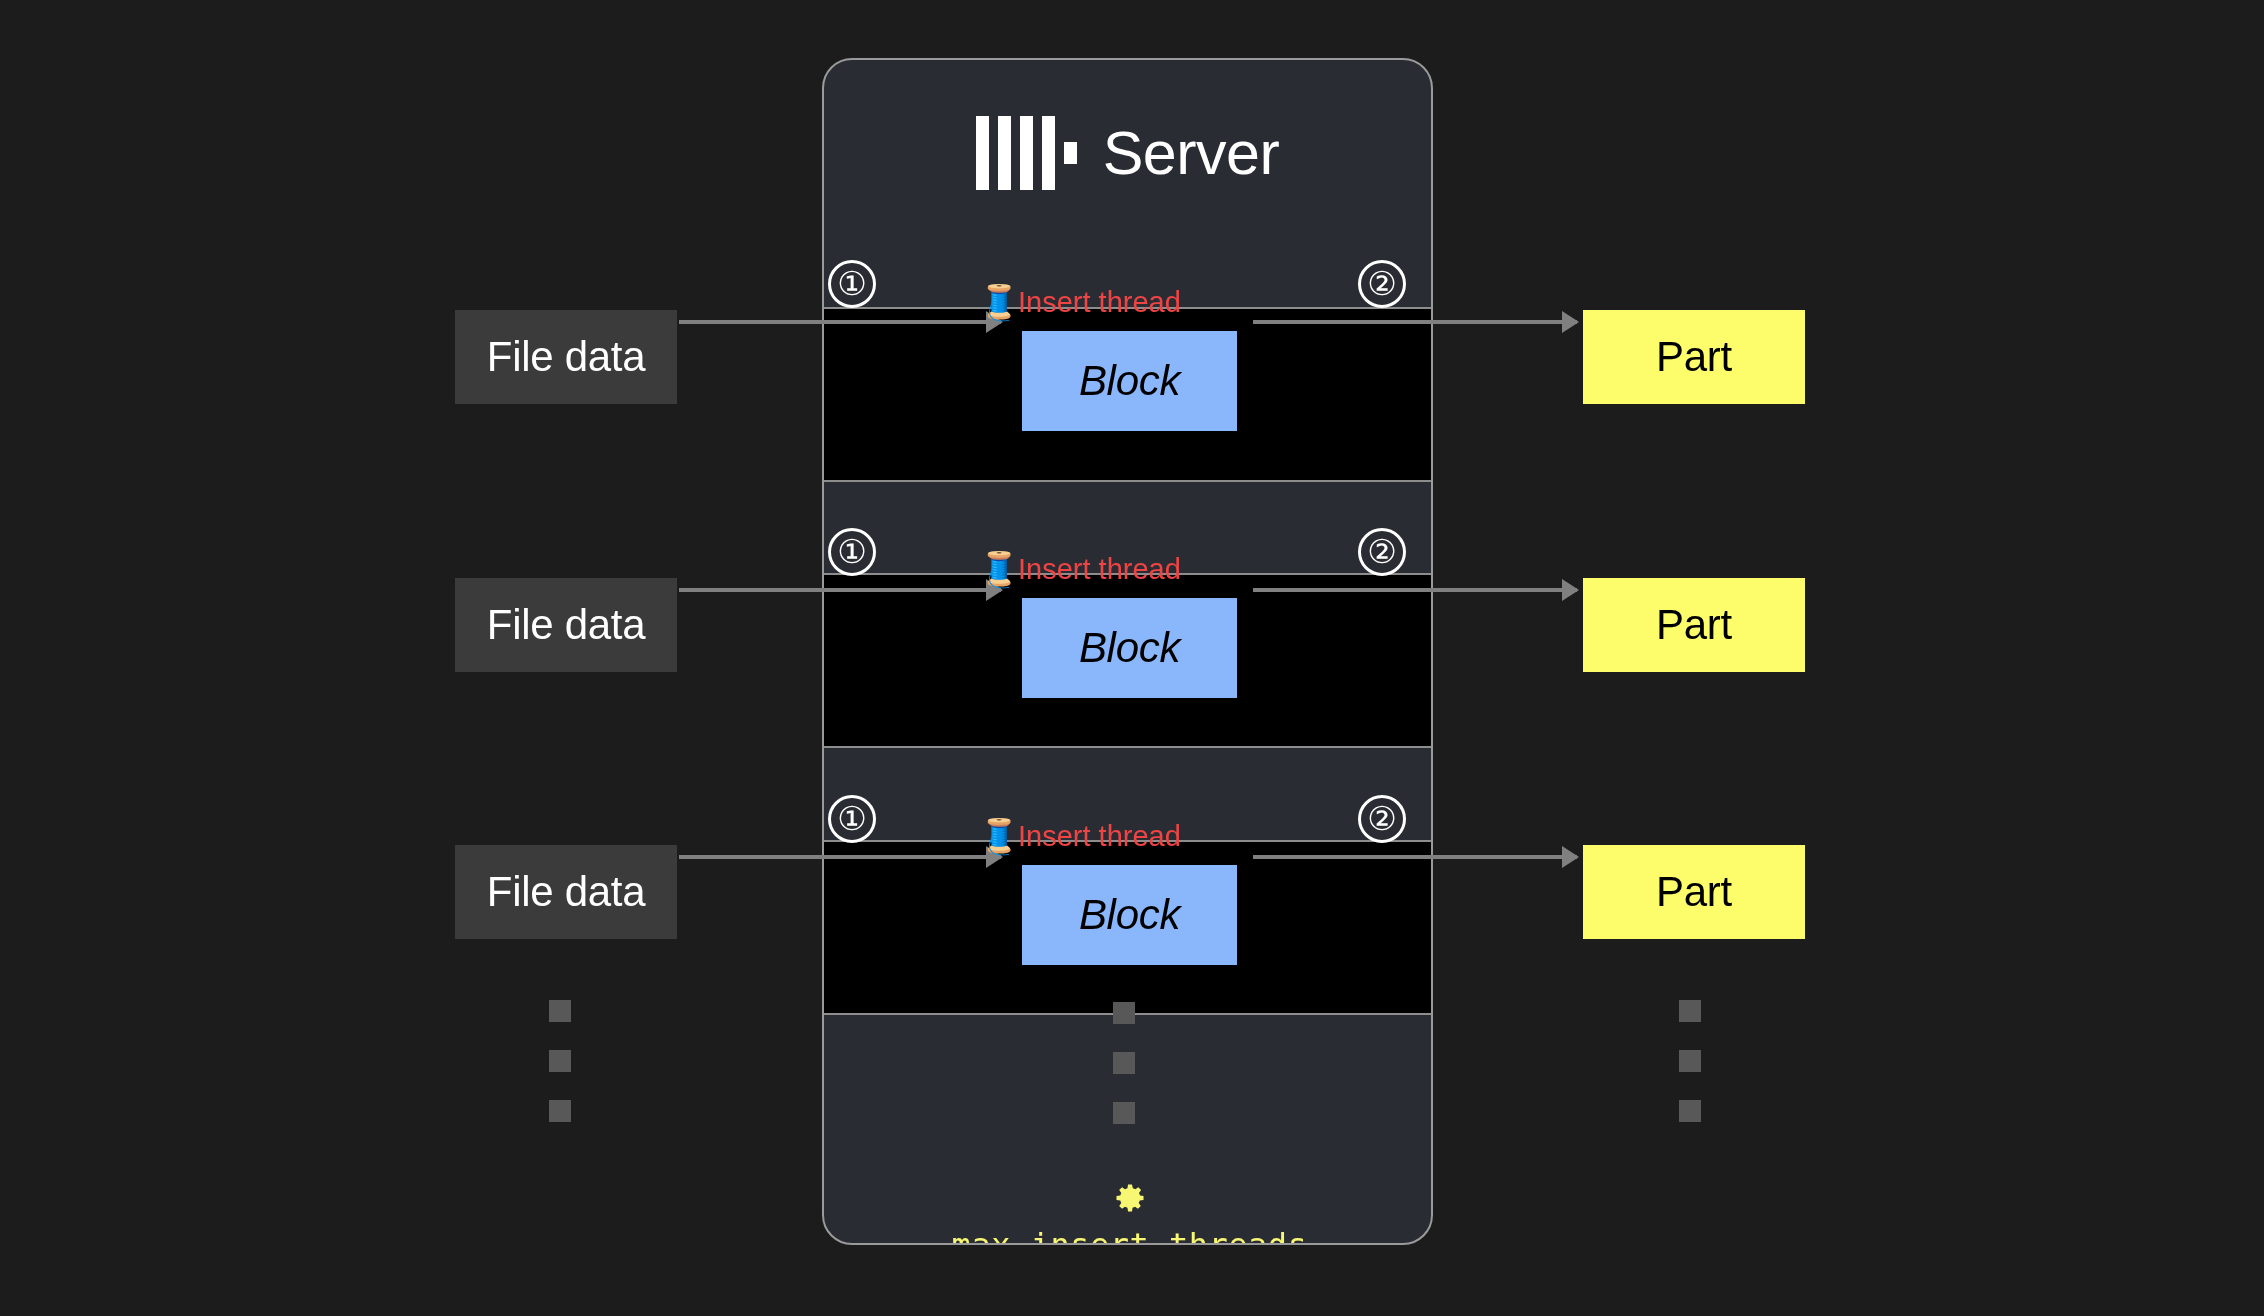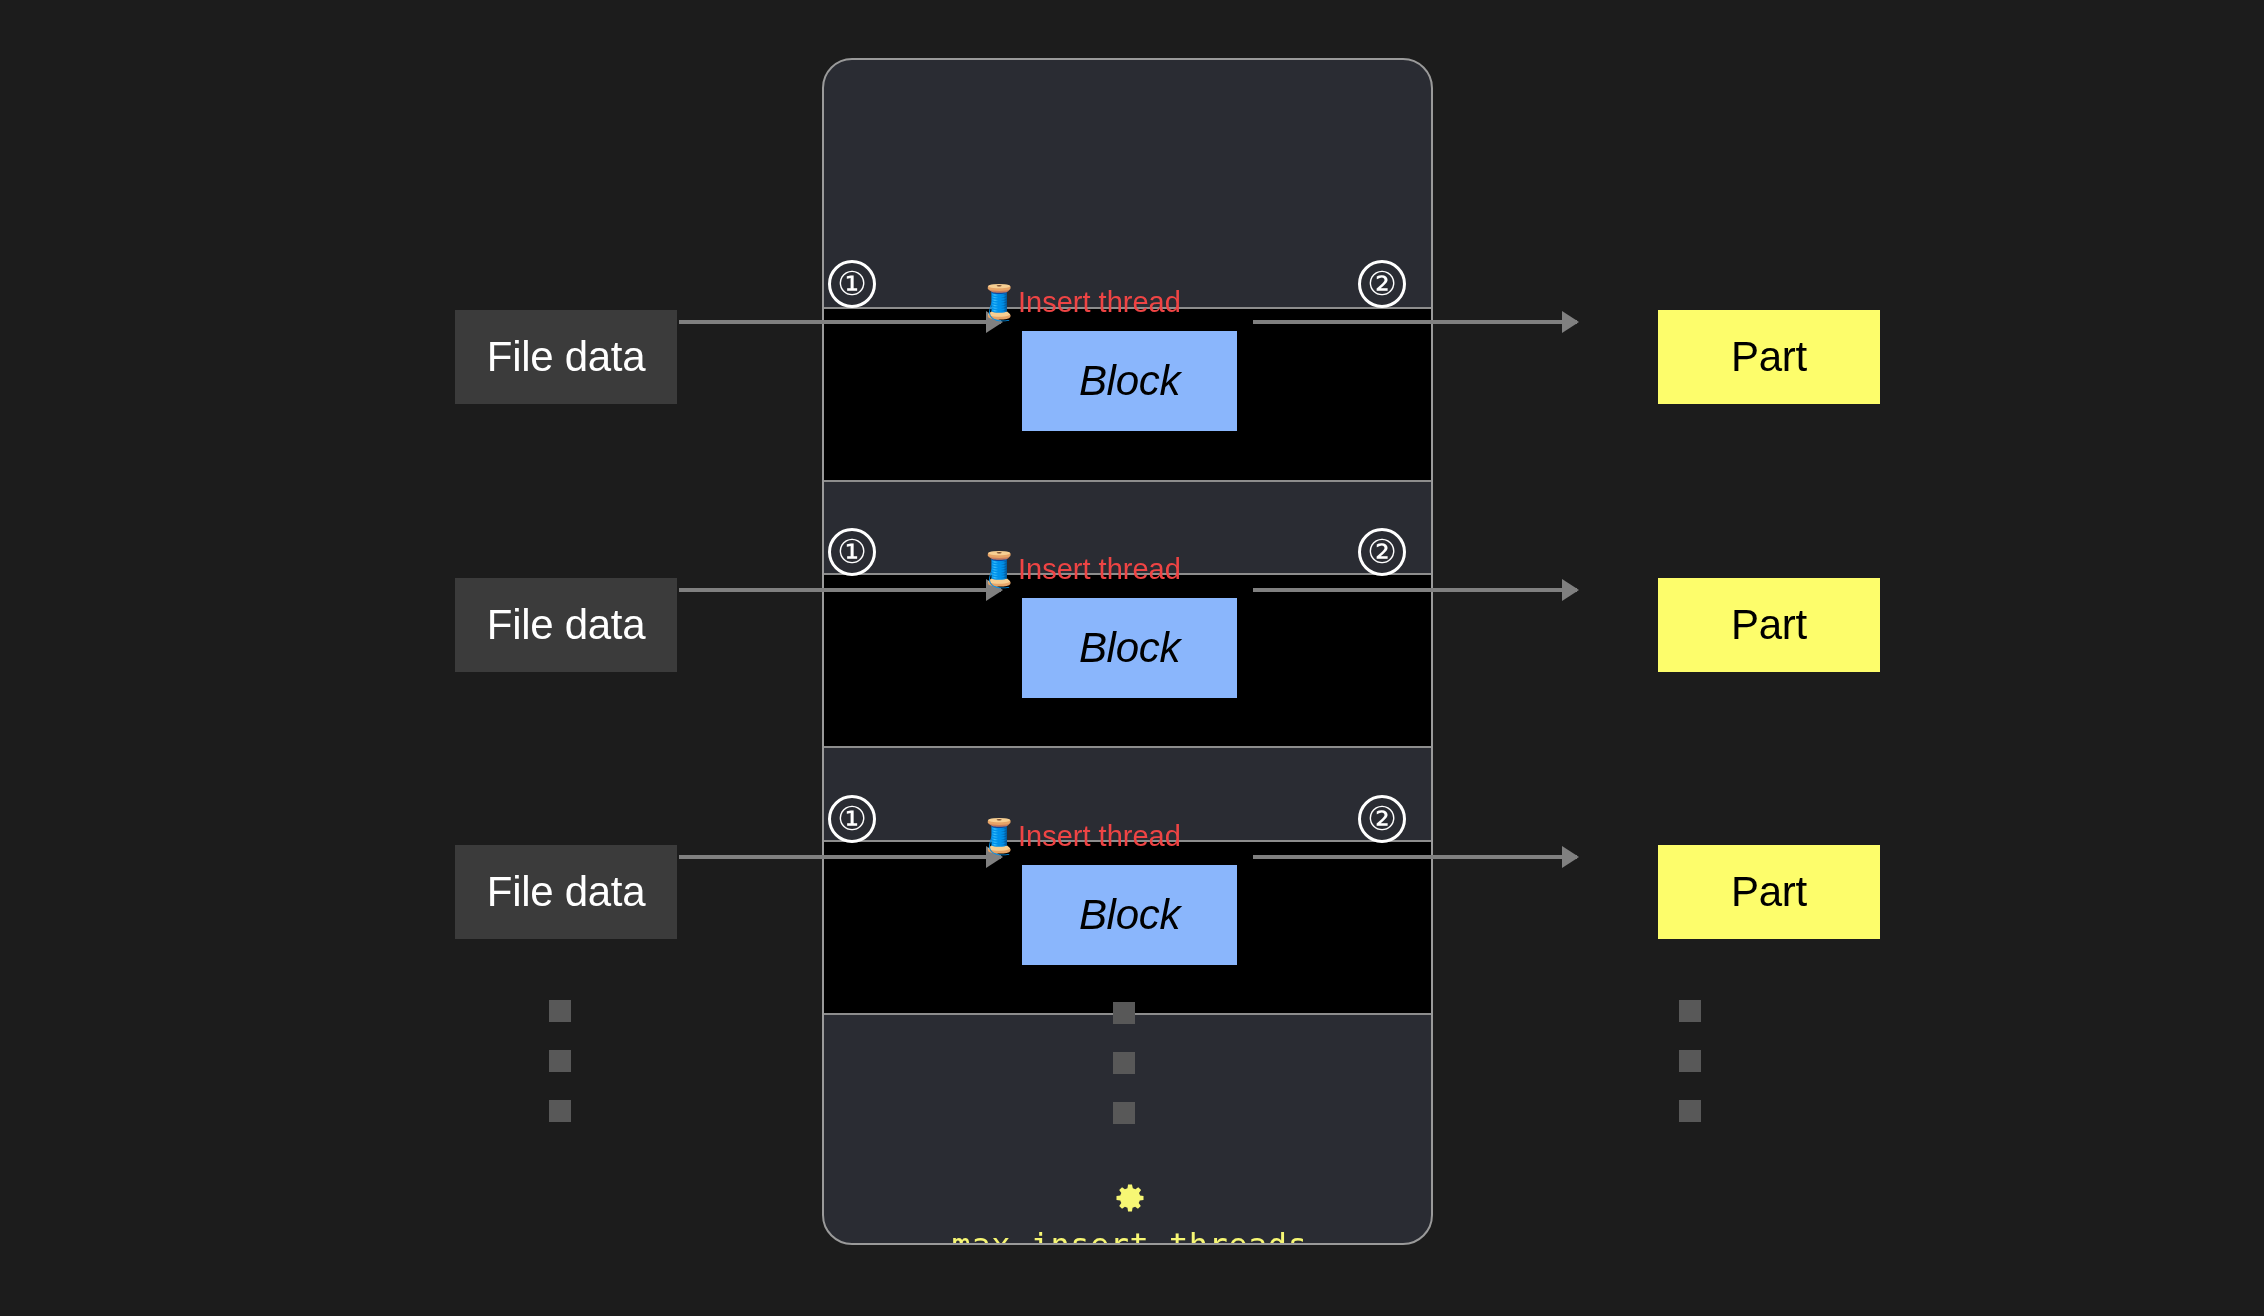--- a/index.html
+++ b/index.html
@@ -155,21 +155,21 @@
     font-size: 42px;
     letter-spacing: -0.3px;
     margin-top: 35px;
   }
   .file-box {
     left: 455px;
     background: #3b3b3b;
     color: #ffffff;
   }
   .part-box {
-    left: 1658px;
+    left: 1583px;
     background: #fdfd6b;
     color: #000000;
     justify-content: center;
   }
   .r1 { top: 275px; }
   .r2 { top: 543px; }
   .r3 { top: 810px; }
 
   
   .arrow {
@@ -245,20 +245,30 @@
   </div>
   <div class="ext-box file-box r2">
     <span>File data</span>
   </div>
   <div class="ext-box file-box r3">
     <span>File data</span>
   </div>
 
   <div class="server-card">
 
+    <div class="server-header">
+      <span class="ch-logo">
+        <span class="ch-bar"></span>
+        <span class="ch-bar"></span>
+        <span class="ch-bar"></span>
+        <span class="ch-bar"></span>
+        <span class="ch-bar dot"></span>
+      </span>
+      <span class="server-title">Server</span>
+    </div>
 
     <div class="lane l1"></div>
     <div class="lane l2"></div>
     <div class="lane l3"></div>
 
     <div class="block-box b1">
       <span>Block</span>
     </div>
     <div class="block-box b2">
       <span>Block</span>

